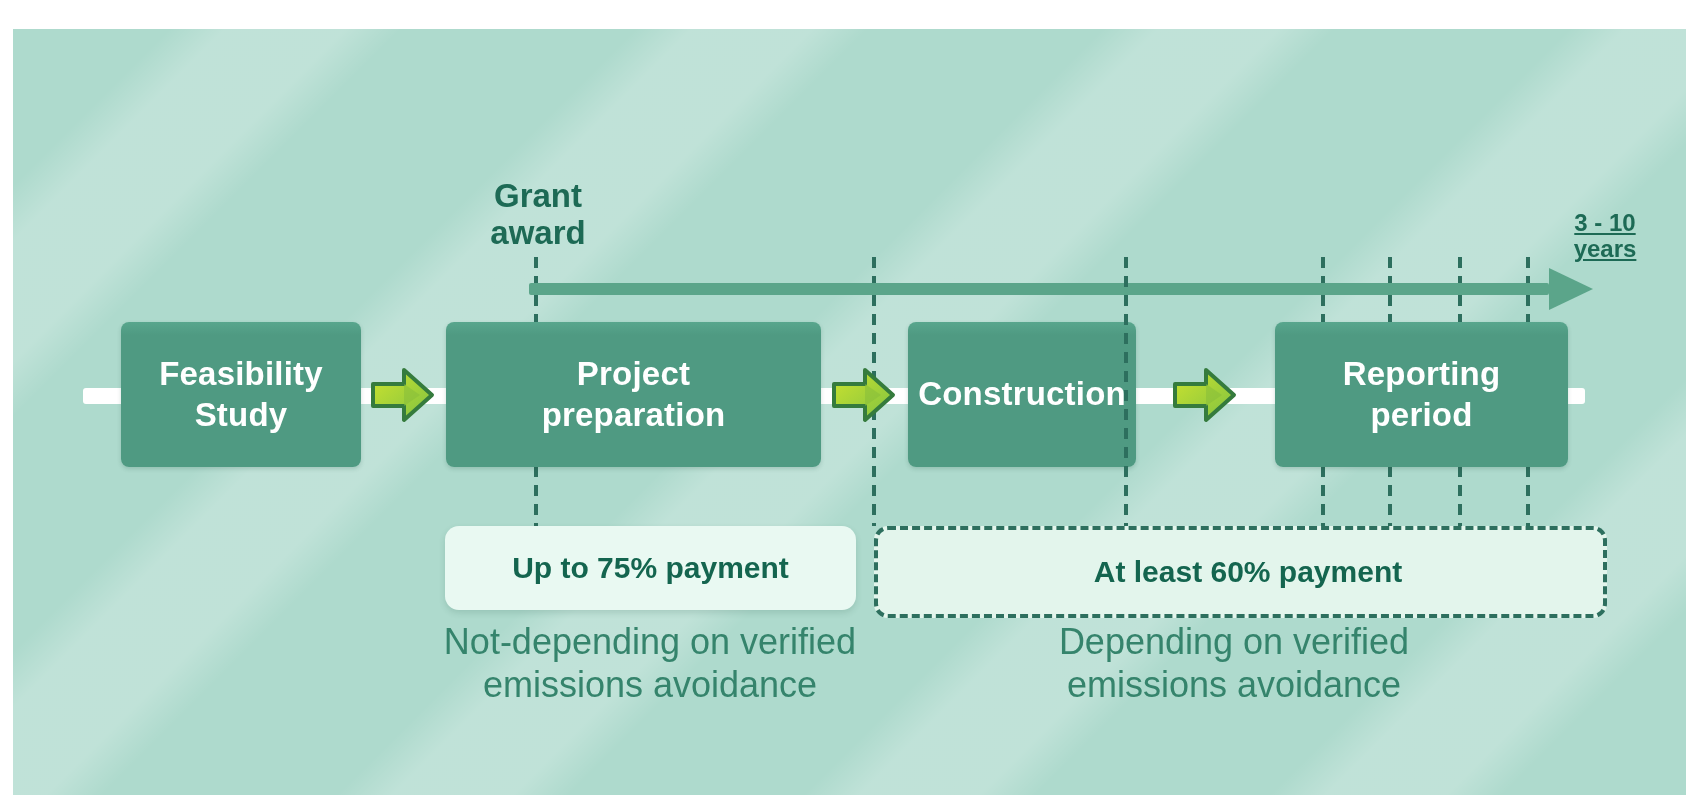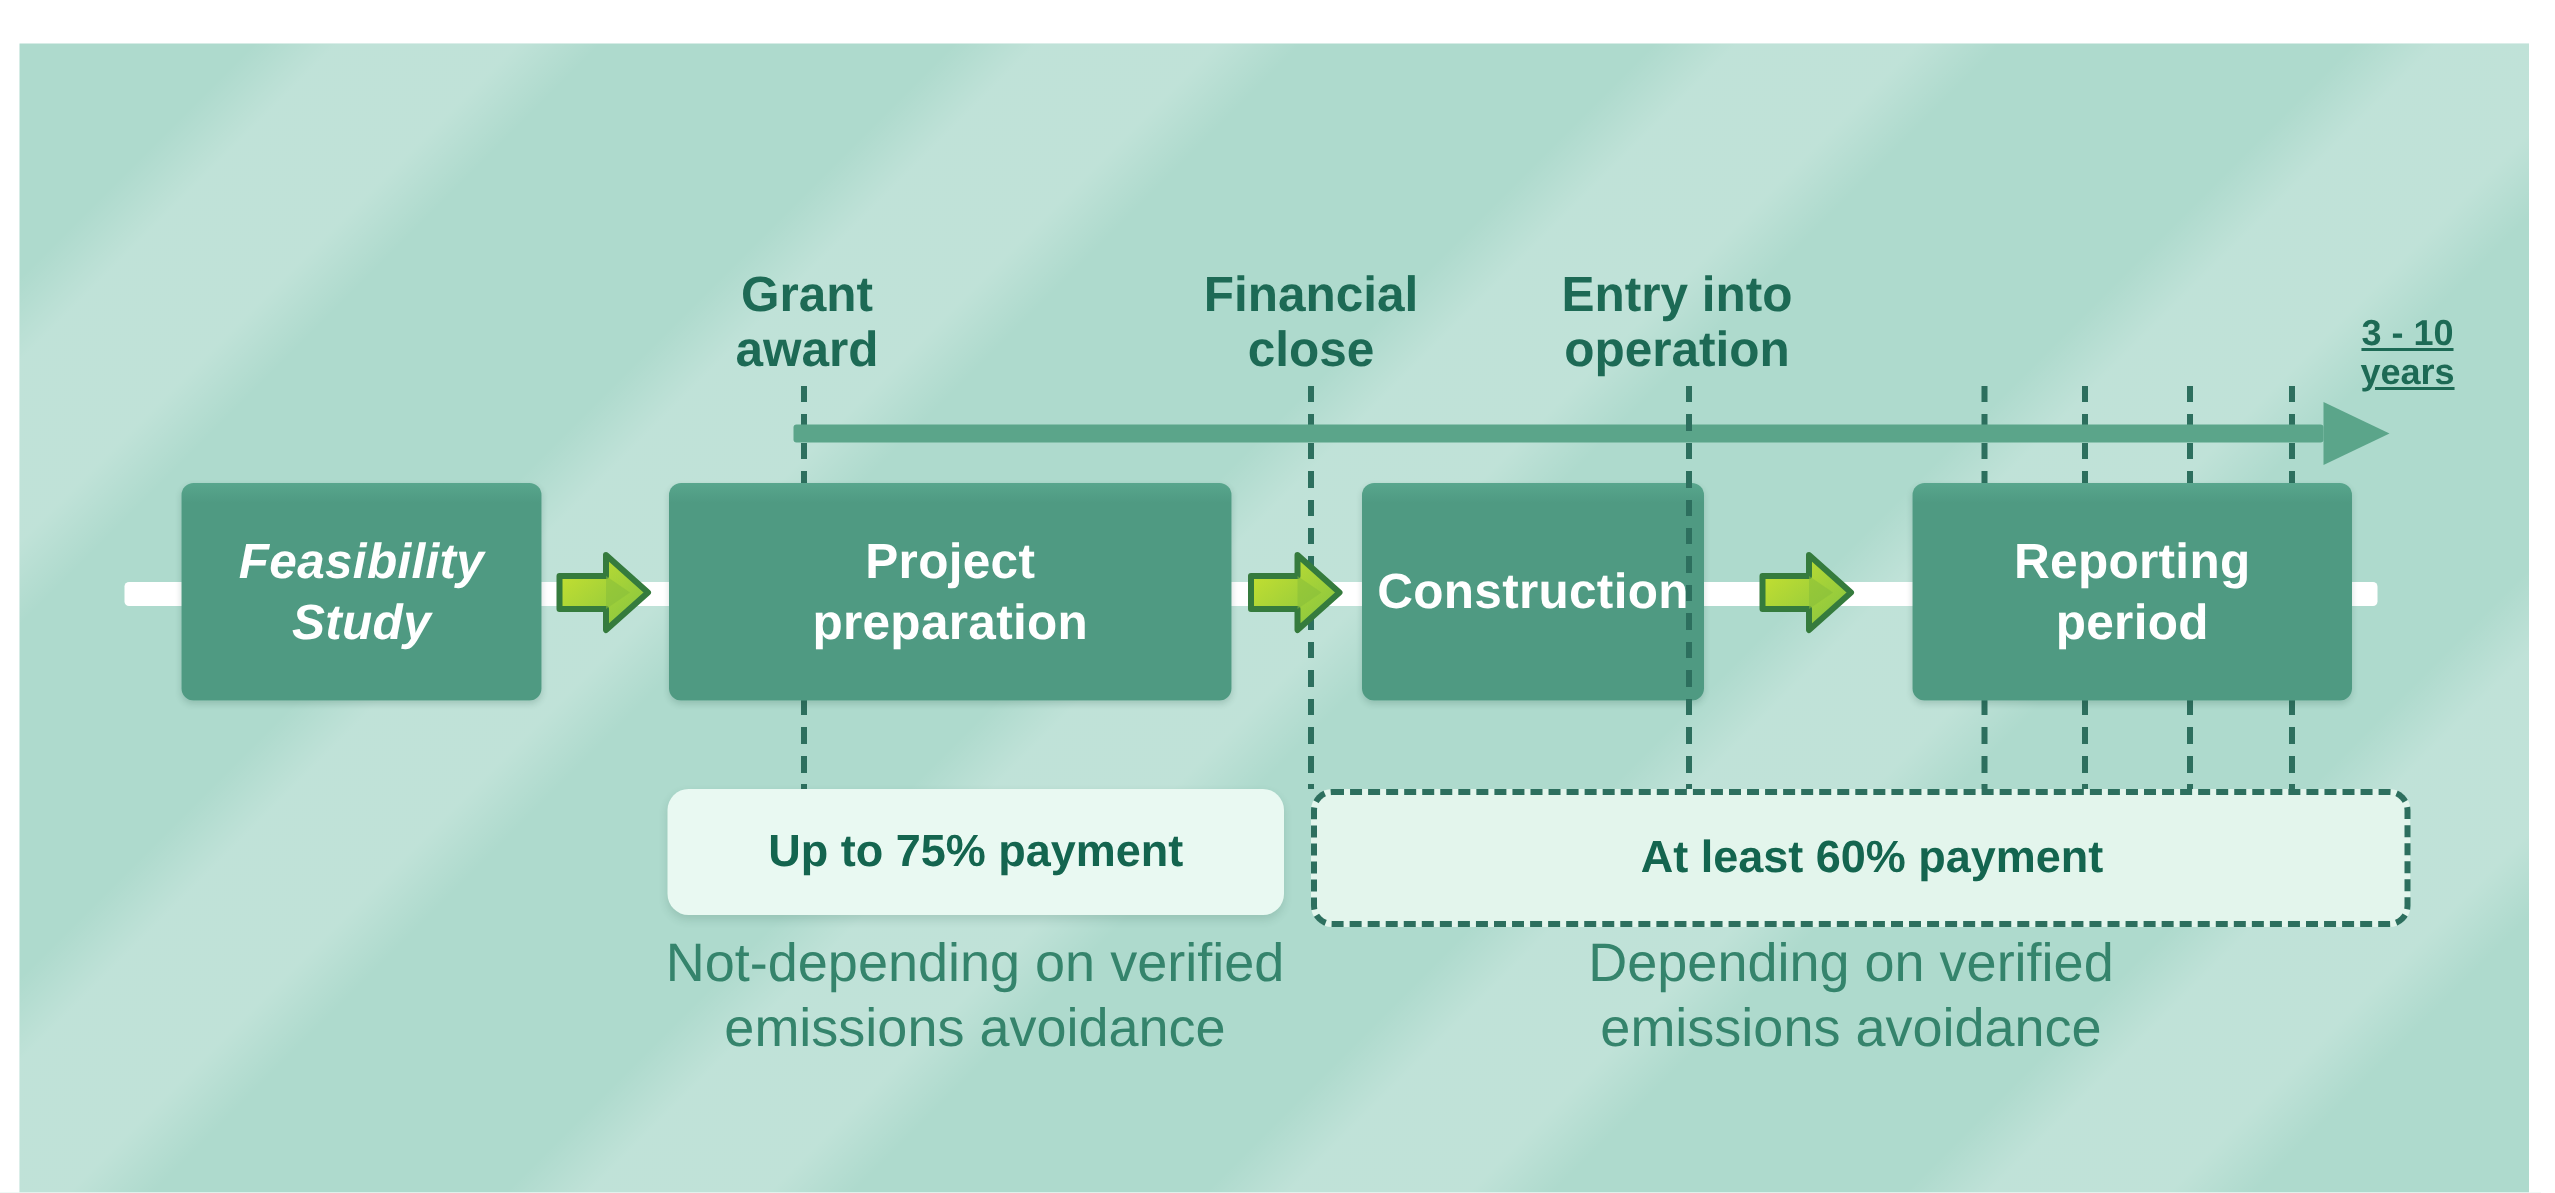--- a/index.html
+++ b/index.html
@@ -96,28 +96,24 @@
     <div class="vdash behind" style="left:1308px;"></div>
     <div class="vdash behind" style="left:1375px;"></div>
     <div class="vdash behind" style="left:1445px;"></div>
     <div class="vdash behind" style="left:1513px;"></div>
 
     <div class="timeline-bar"></div>
     <div class="timeline-head"></div>
 
     <div class="milestone" style="left:365px;">Grant
 award</div>
-    <div class="milestone" style="left:701px;">Financial
-close</div>
-    <div class="milestone" style="left:945px;">Entry into
-operation</div>
     <div class="duration">3 - 10
 years</div>
 
-    <div class="stage-box" style="left:108px;width:240px;font-style:italic;">
+    <div class="stage-box" style="left:108px;width:240px;">
       <span class="stage-label">Feasibility
 Study</span>
     </div>
     <div class="stage-box" style="left:895px;width:228px;">
       <span class="stage-label">Construction</span>
     </div>
     <div class="stage-box" style="left:433px;width:375px;">
       <span class="stage-label">Project
 preparation</span>
     </div>

